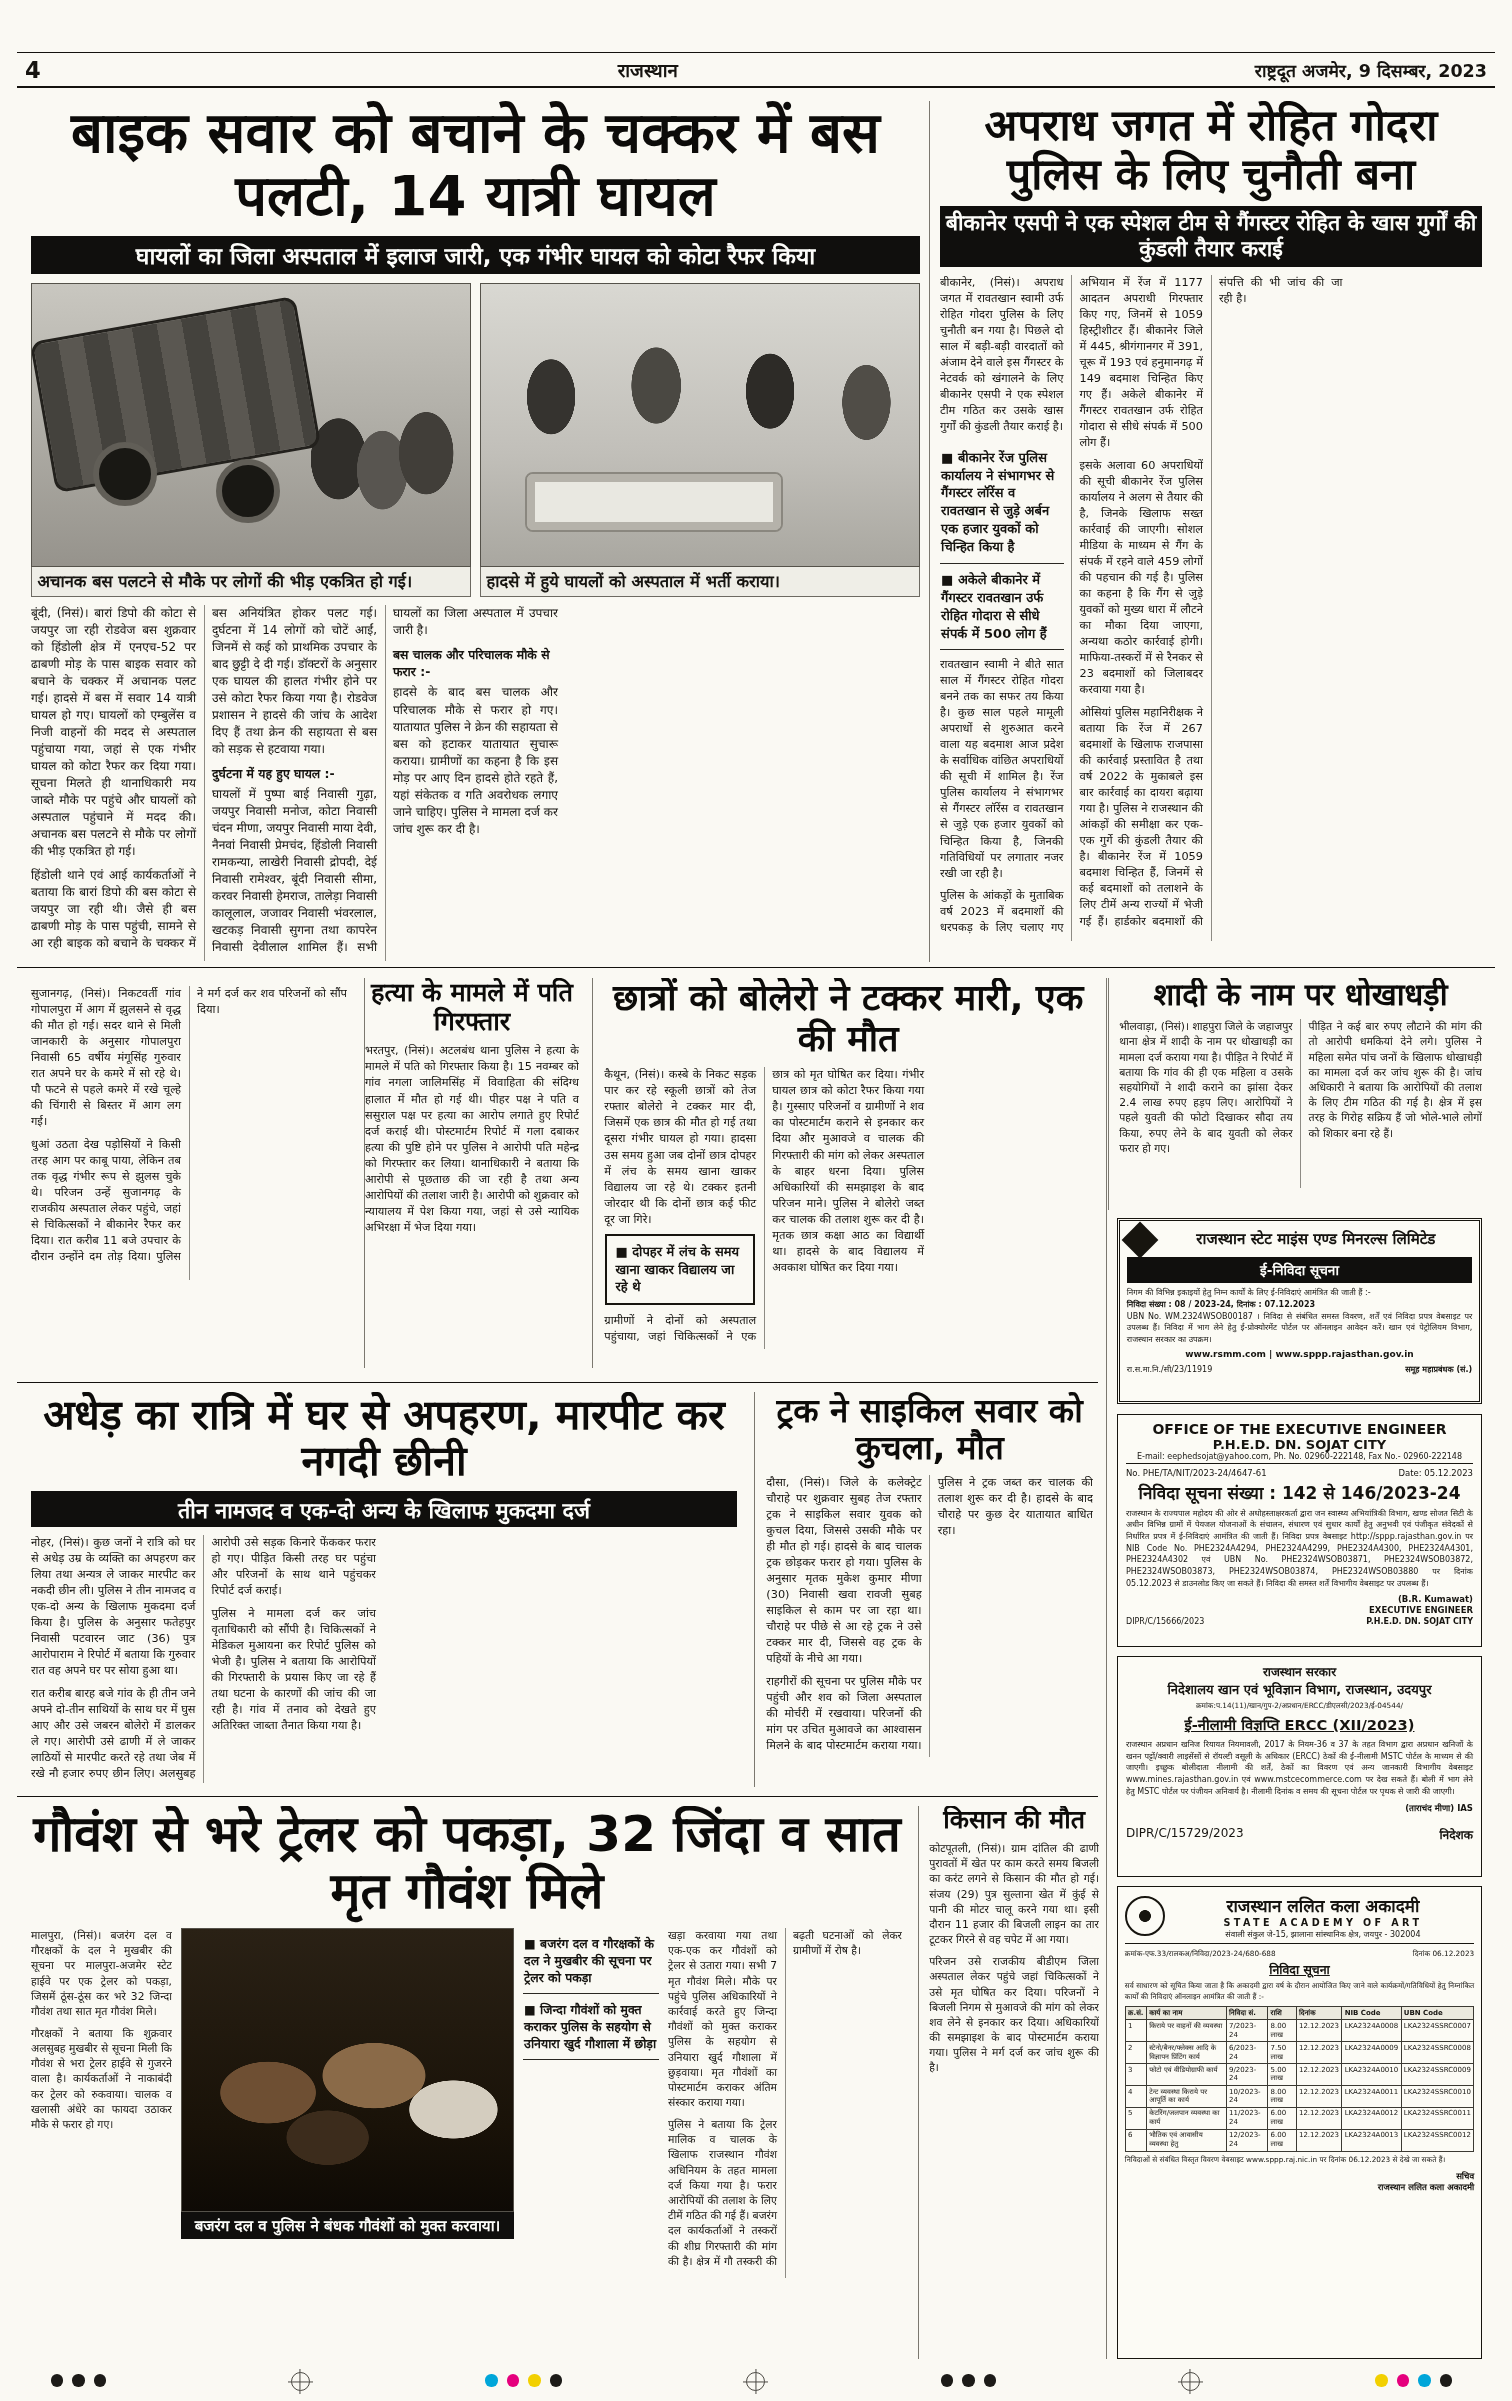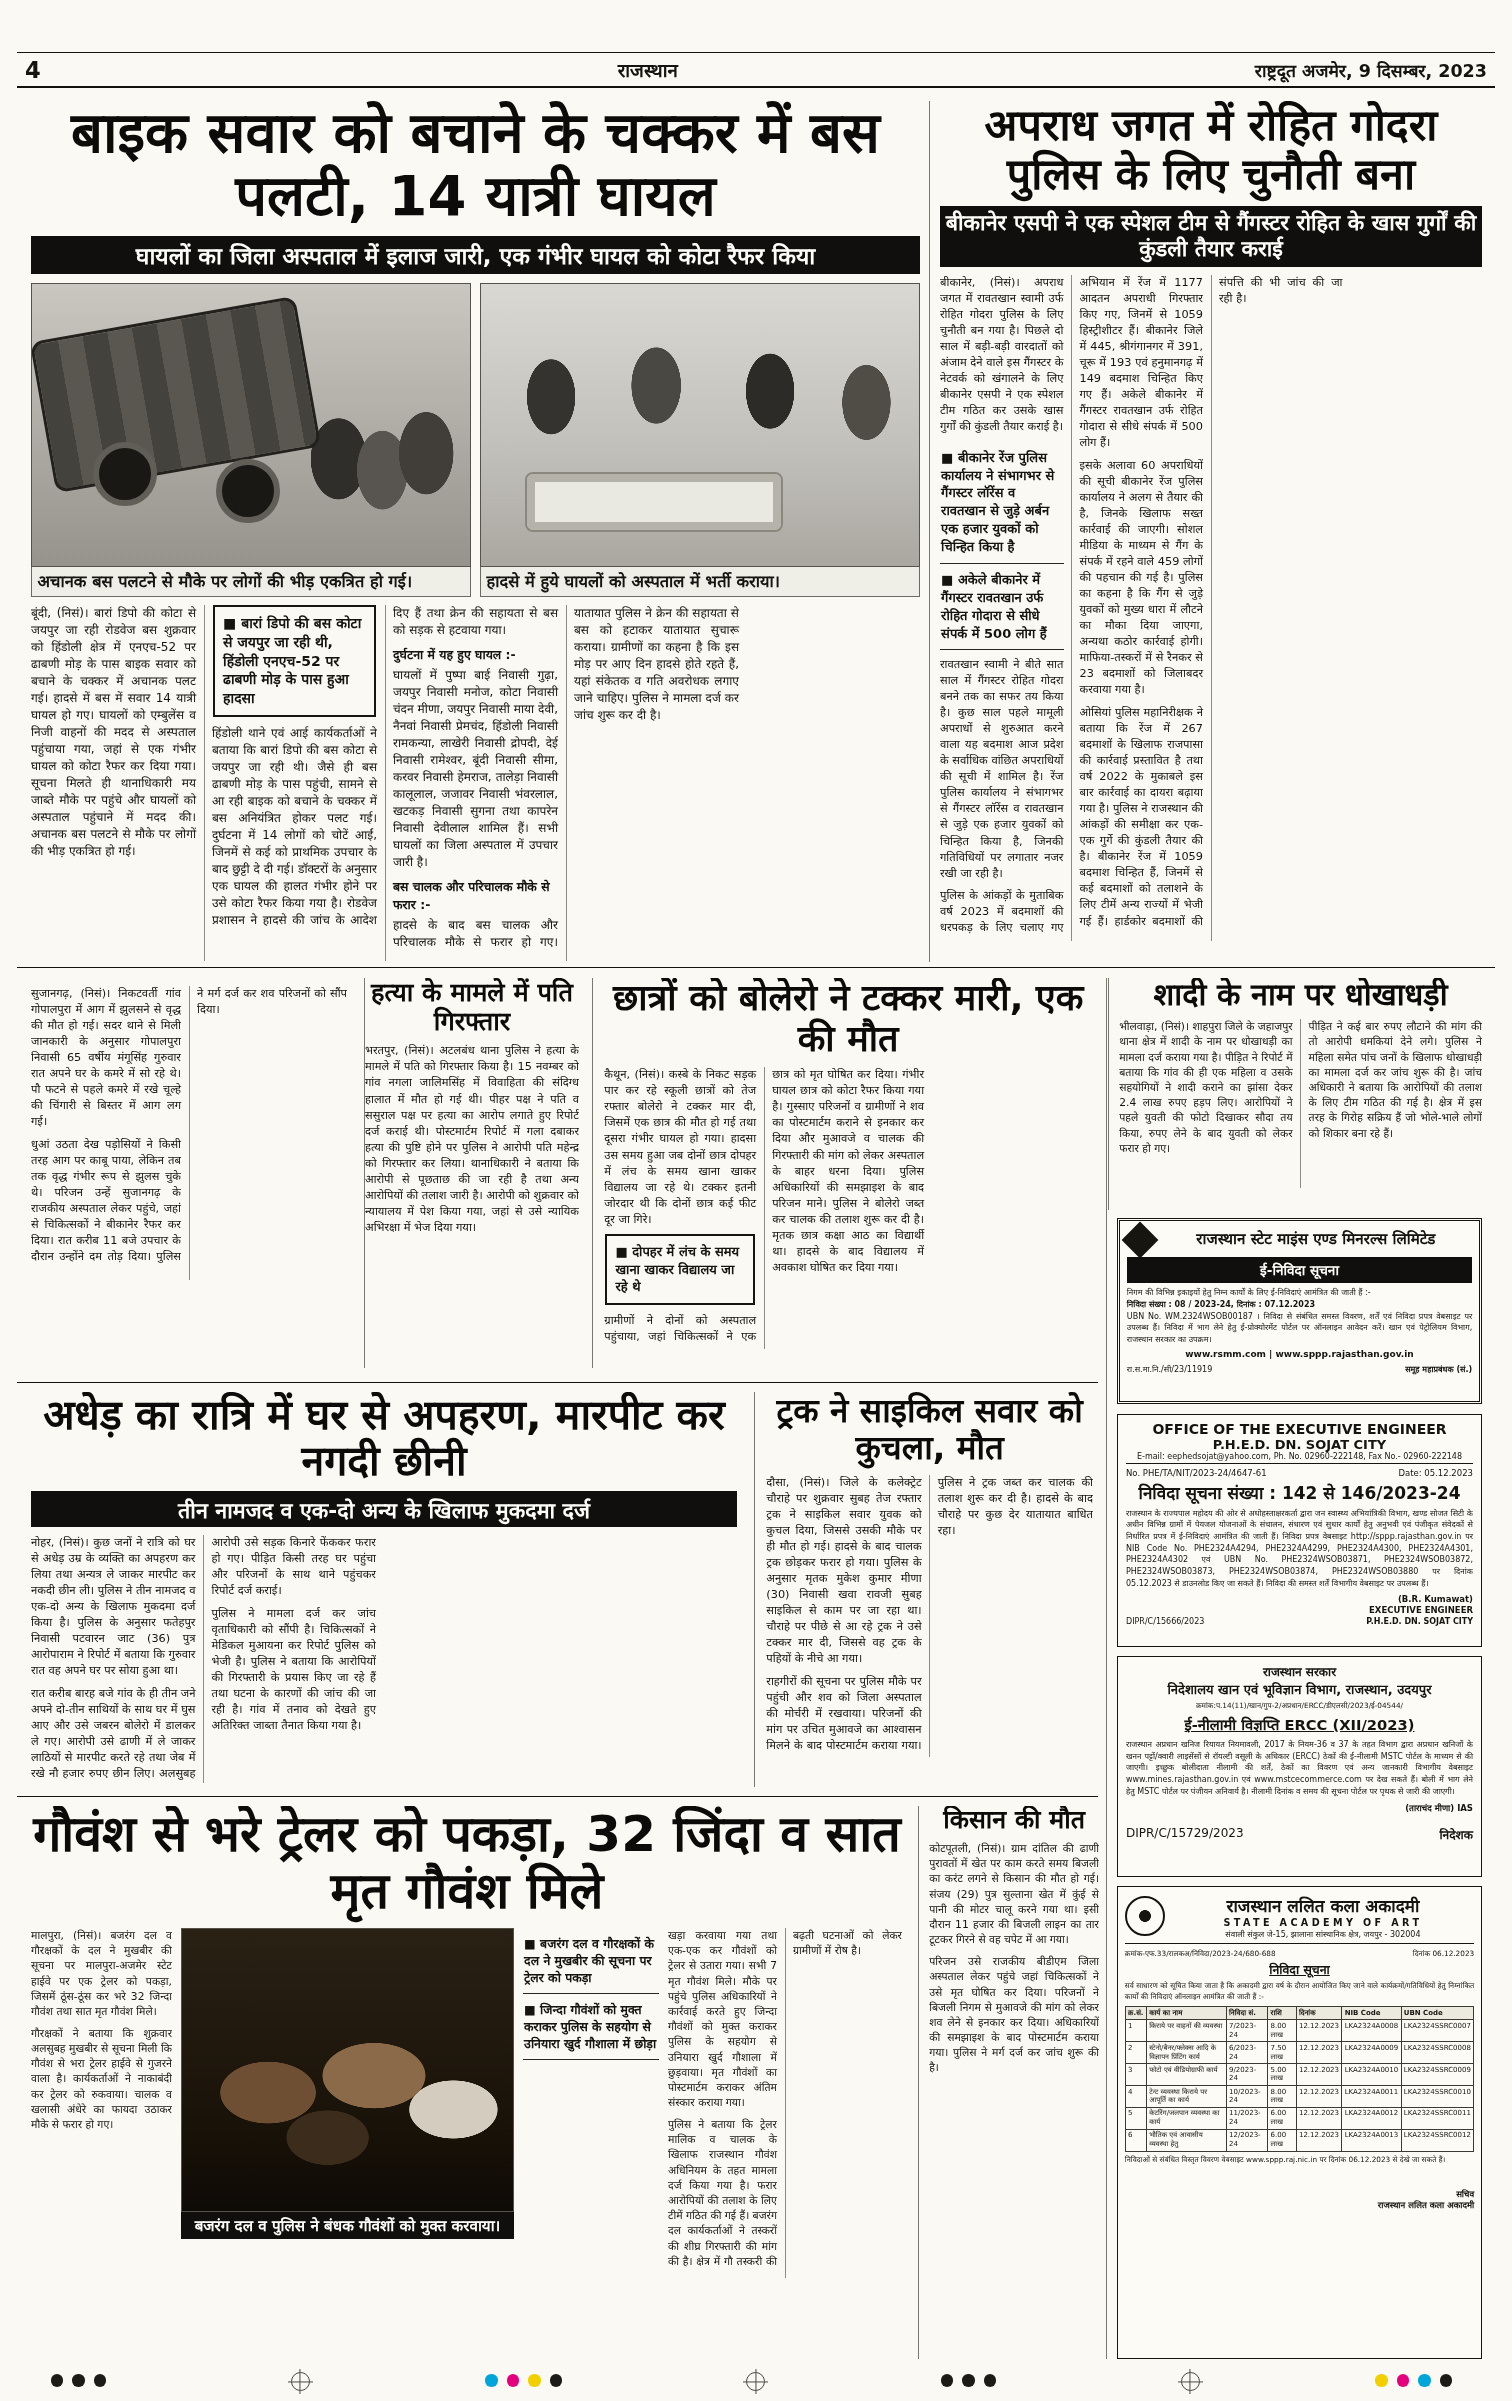--- a/index.html
+++ b/index.html
@@ -76,21 +76,20 @@
       </div>
       <div style="flex:1">
         <div class="photo photo-hosp" style="height:282px">
           <div class="stretcher"></div>
         </div>
         <div class="caption">हादसे में हुये घायलों को अस्पताल में भर्ती कराया।</div>
       </div>
     </div>
     <div class="cols" style="margin-top:8px;column-count:5;height:356px">
       <p>बूंदी, (निसं)। बारां डिपो की कोटा से जयपुर जा रही रोडवेज बस शुक्रवार को हिंडोली क्षेत्र में एनएच-52 पर ढाबणी मोड़ के पास बाइक सवार को बचाने के चक्कर में अचानक पलट गई। हादसे में बस में सवार 14 यात्री घायल हो गए। घायलों को एम्बुलेंस व निजी वाहनों की मदद से अस्पताल पहुंचाया गया, जहां से एक गंभीर घायल को कोटा रैफर कर दिया गया। सूचना मिलते ही थानाधिकारी मय जाब्ते मौके पर पहुंचे और घायलों को अस्पताल पहुंचाने में मदद की। अचानक बस पलटने से मौके पर लोगों की भीड़ एकत्रित हो गई।</p>
-      <div class="inset">■ बारां डिपो की बस कोटा से जयपुर जा रही थी, हिंडोली एनएच-52 पर ढाबणी मोड़ के पास हुआ हादसा</div>
       <p>हिंडोली थाने एवं आई कार्यकर्ताओं ने बताया कि बारां डिपो की बस कोटा से जयपुर जा रही थी। जैसे ही बस ढाबणी मोड़ के पास पहुंची, सामने से आ रही बाइक को बचाने के चक्कर में बस अनियंत्रित होकर पलट गई। दुर्घटना में 14 लोगों को चोटें आईं, जिनमें से कई को प्राथमिक उपचार के बाद छुट्टी दे दी गई। डॉक्टरों के अनुसार एक घायल की हालत गंभीर होने पर उसे कोटा रैफर किया गया है। रोडवेज प्रशासन ने हादसे की जांच के आदेश दिए हैं तथा क्रेन की सहायता से बस को सड़क से हटवाया गया।</p>
       <div class="crosshead">दुर्घटना में यह हुए घायल :-</div>
       <p>घायलों में पुष्पा बाई निवासी गुढ़ा, जयपुर निवासी मनोज, कोटा निवासी चंदन मीणा, जयपुर निवासी माया देवी, नैनवां निवासी प्रेमचंद, हिंडोली निवासी रामकन्या, लाखेरी निवासी द्रोपदी, देई निवासी रामेश्वर, बूंदी निवासी सीमा, करवर निवासी हेमराज, तालेड़ा निवासी कालूलाल, जजावर निवासी भंवरलाल, खटकड़ निवासी सुगना तथा कापरेन निवासी देवीलाल शामिल हैं। सभी घायलों का जिला अस्पताल में उपचार जारी है।</p>
       <div class="crosshead">बस चालक और परिचालक मौके से फरार :-</div>
       <p>हादसे के बाद बस चालक और परिचालक मौके से फरार हो गए। यातायात पुलिस ने क्रेन की सहायता से बस को हटाकर यातायात सुचारू कराया। ग्रामीणों का कहना है कि इस मोड़ पर आए दिन हादसे होते रहते हैं, यहां संकेतक व गति अवरोधक लगाए जाने चाहिए। पुलिस ने मामला दर्ज कर जांच शुरू कर दी है।</p>
     </div>
   </div>
 
   <div class="abs vsep" style="left:929px;top:101px;width:553px;height:861px;padding-left:10px;box-sizing:border-box;overflow:hidden">
     <h2 class="hl" style="font-size:43px">अपराध जगत में रोहित गोदरा पुलिस के लिए चुनौती बना</h2>
@@ -317,21 +316,21 @@
             <td>भौतिक एवं आवासीय व्यवस्था हेतु</td>
             <td>12/2023-24</td>
             <td>6.00 लाख</td>
             <td>12.12.2023</td>
             <td>LKA2324A0013</td>
             <td>LKA2324SSRC0012</td>
           </tr>
         </tbody>
     </table>
     <div class="finetext" style="font-size:7.3px">निविदाओं से संबंधित विस्तृत विवरण वेबसाइट www.sppp.raj.nic.in पर दिनांक 06.12.2023 से देखे जा सकते हैं।</div>
-    <div class="signline" style="margin-top:23px">सचिव</div>
+    <div class="signline" style="margin-top:5px">सचिव</div>
     <div class="signline">राजस्थान ललित कला अकादमी</div>
   </div>
 
   <div class="abs regmarks" style="left:0;top:2369px;width:1512px;height:25px;box-sizing:border-box">
     <span>
       <span class="dot k"></span><span class="dot k"></span><span class="dot k"></span>
     </span>
     <span class="cross"></span>
     <span>
       <span class="dot c"></span><span class="dot m"></span><span class="dot y"></span><span class="dot k"></span>

